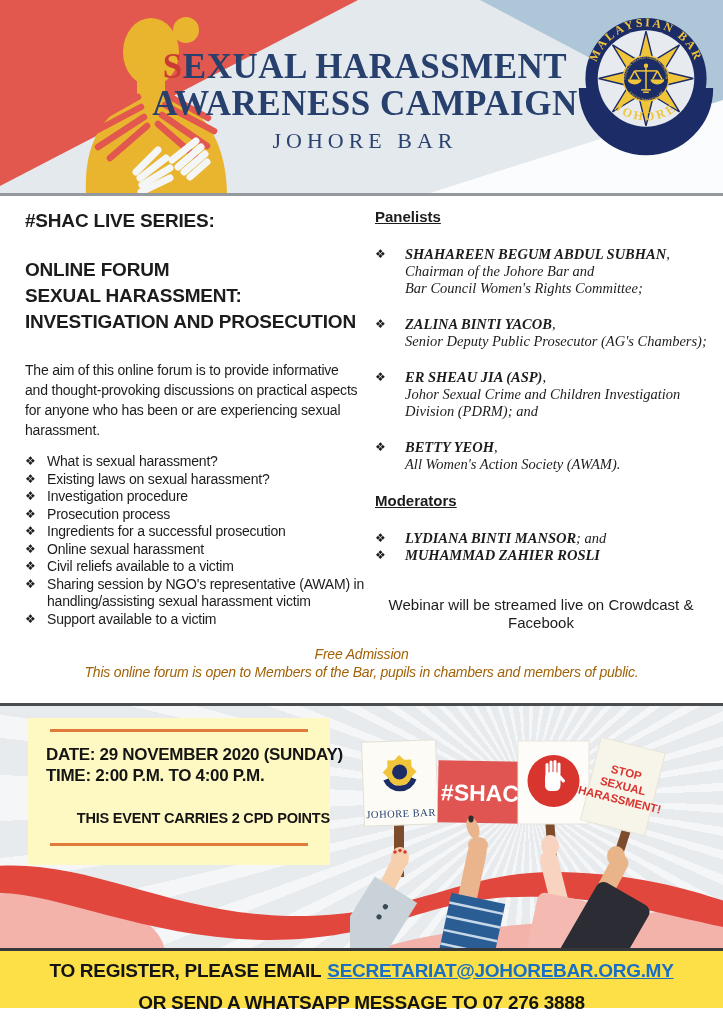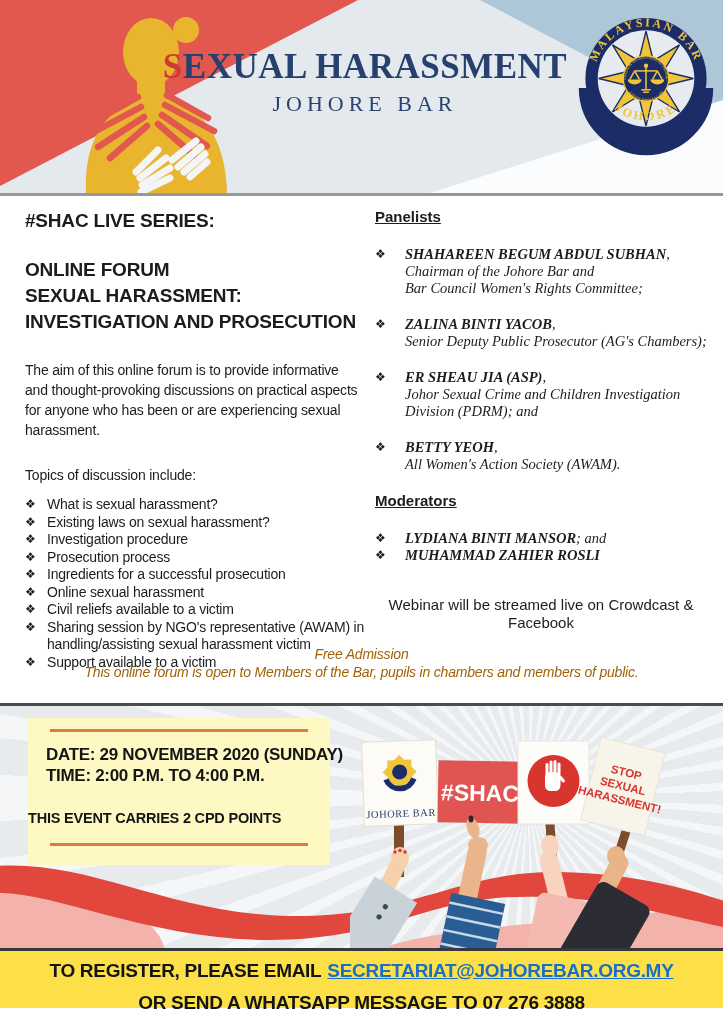--- a/index.html
+++ b/index.html
@@ -48,21 +48,21 @@
 
   
   .bottom{position:absolute;left:0;top:706px;width:723px;height:242px;background:#e7ebee;overflow:hidden;}
   .bottom::before{content:"";position:absolute;inset:0;
         background:repeating-conic-gradient(from -90deg at 73% 38%,rgba(255,255,255,.55) 0deg 2.5deg,rgba(255,255,255,0) 2.5deg 6.5deg);}
   .wave-svg{position:absolute;left:0;top:0;}
   .event-box{position:absolute;left:28px;top:12px;width:302px;height:147px;background:#fef9c3;}
   .oline{position:absolute;left:22px;width:258px;height:3px;background:#e07b39;}
   .oline.t{top:11px;} .oline.b{top:125px;}
   .eb-date{position:absolute;left:18px;top:26px;font-size:17px;font-weight:bold;line-height:21px;letter-spacing:-.3px;color:#151515;white-space:nowrap;}
-  .eb-cpd{position:absolute;left:0;top:92px;width:100%;text-align:left;font-size:14.5px;font-weight:bold;letter-spacing:-.2px;color:#151515;}
+  .eb-cpd{position:absolute;left:0;top:92px;width:100%;text-align:right;font-size:14.5px;font-weight:bold;letter-spacing:-.2px;color:#151515;}
   .illus{position:absolute;left:350px;top:0;}
 
   
   .footer{position:absolute;left:0;top:951px;width:723px;height:57px;background:#fde047;
         text-align:center;color:#141414;}
   .f1{margin-top:9px;font-size:19px;font-weight:bold;letter-spacing:-.3px;}
   .f2{margin-top:10px;font-size:19px;font-weight:bold;letter-spacing:-.3px;}
   .email{color:#1a6fc4;text-decoration:underline;margin-left:6px;}
 </style>
 </head>
@@ -99,20 +99,21 @@
           <path d="M 196,141 L 172,160"></path>
             <path d="M 201,147 L 178,167"></path>
           <path d="M 205,154 L 184,172"></path>
             <path d="M 207,162 L 190,177"></path>
         </g>
       </g>
     </svg>
 
     <div class="banner-title">
       <div class="t1"><span class="red-s">S</span><span>EXUAL HARASSMENT</span></div>
+      <div class="t2">AWARENESS CAMPAIGN</div>
       <div class="sub">JOHORE BAR</div>
     </div>
 
     <div class="logo-wrap">
       <svg width="142" height="158" viewBox="0 0 150 162">
         <defs>
           <path id="arcTop" d="M 20,72 A 55,55 0 0 1 130,72"></path>
           <path id="arcBottom" d="M 24,80 A 54,54 0 0 0 126,80"></path>
           <path id="mottoTop" d="M 54,72 A 21,21 0 0 1 96,72"></path>
           <path id="mottoBot" d="M 53,74 A 22,22 0 0 0 97,74"></path>
@@ -154,21 +155,20 @@
   <div class="content">
 
     <div class="lcol">
       <div class="h-series">#SHAC LIVE SERIES:</div>
       <div class="h-forum">
         <div>ONLINE FORUM</div>
         <div>SEXUAL HARASSMENT:</div>
         <div>INVESTIGATION AND PROSECUTION</div>
       </div>
       <div class="intro">The aim of this online forum is to provide informative and thought-provoking discussions on practical aspects for anyone who has been or are experiencing sexual harassment.</div>
-      <div class="topics-head">Topics of discussion include:</div>
       <ul class="topics">
         <li>
             <span class="blt">❖</span>
             <span class="txt">What is sexual harassment?</span>
           </li>
         <li>
             <span class="blt">❖</span>
             <span class="txt">Existing laws on sexual harassment?</span>
           </li>
         <li>

